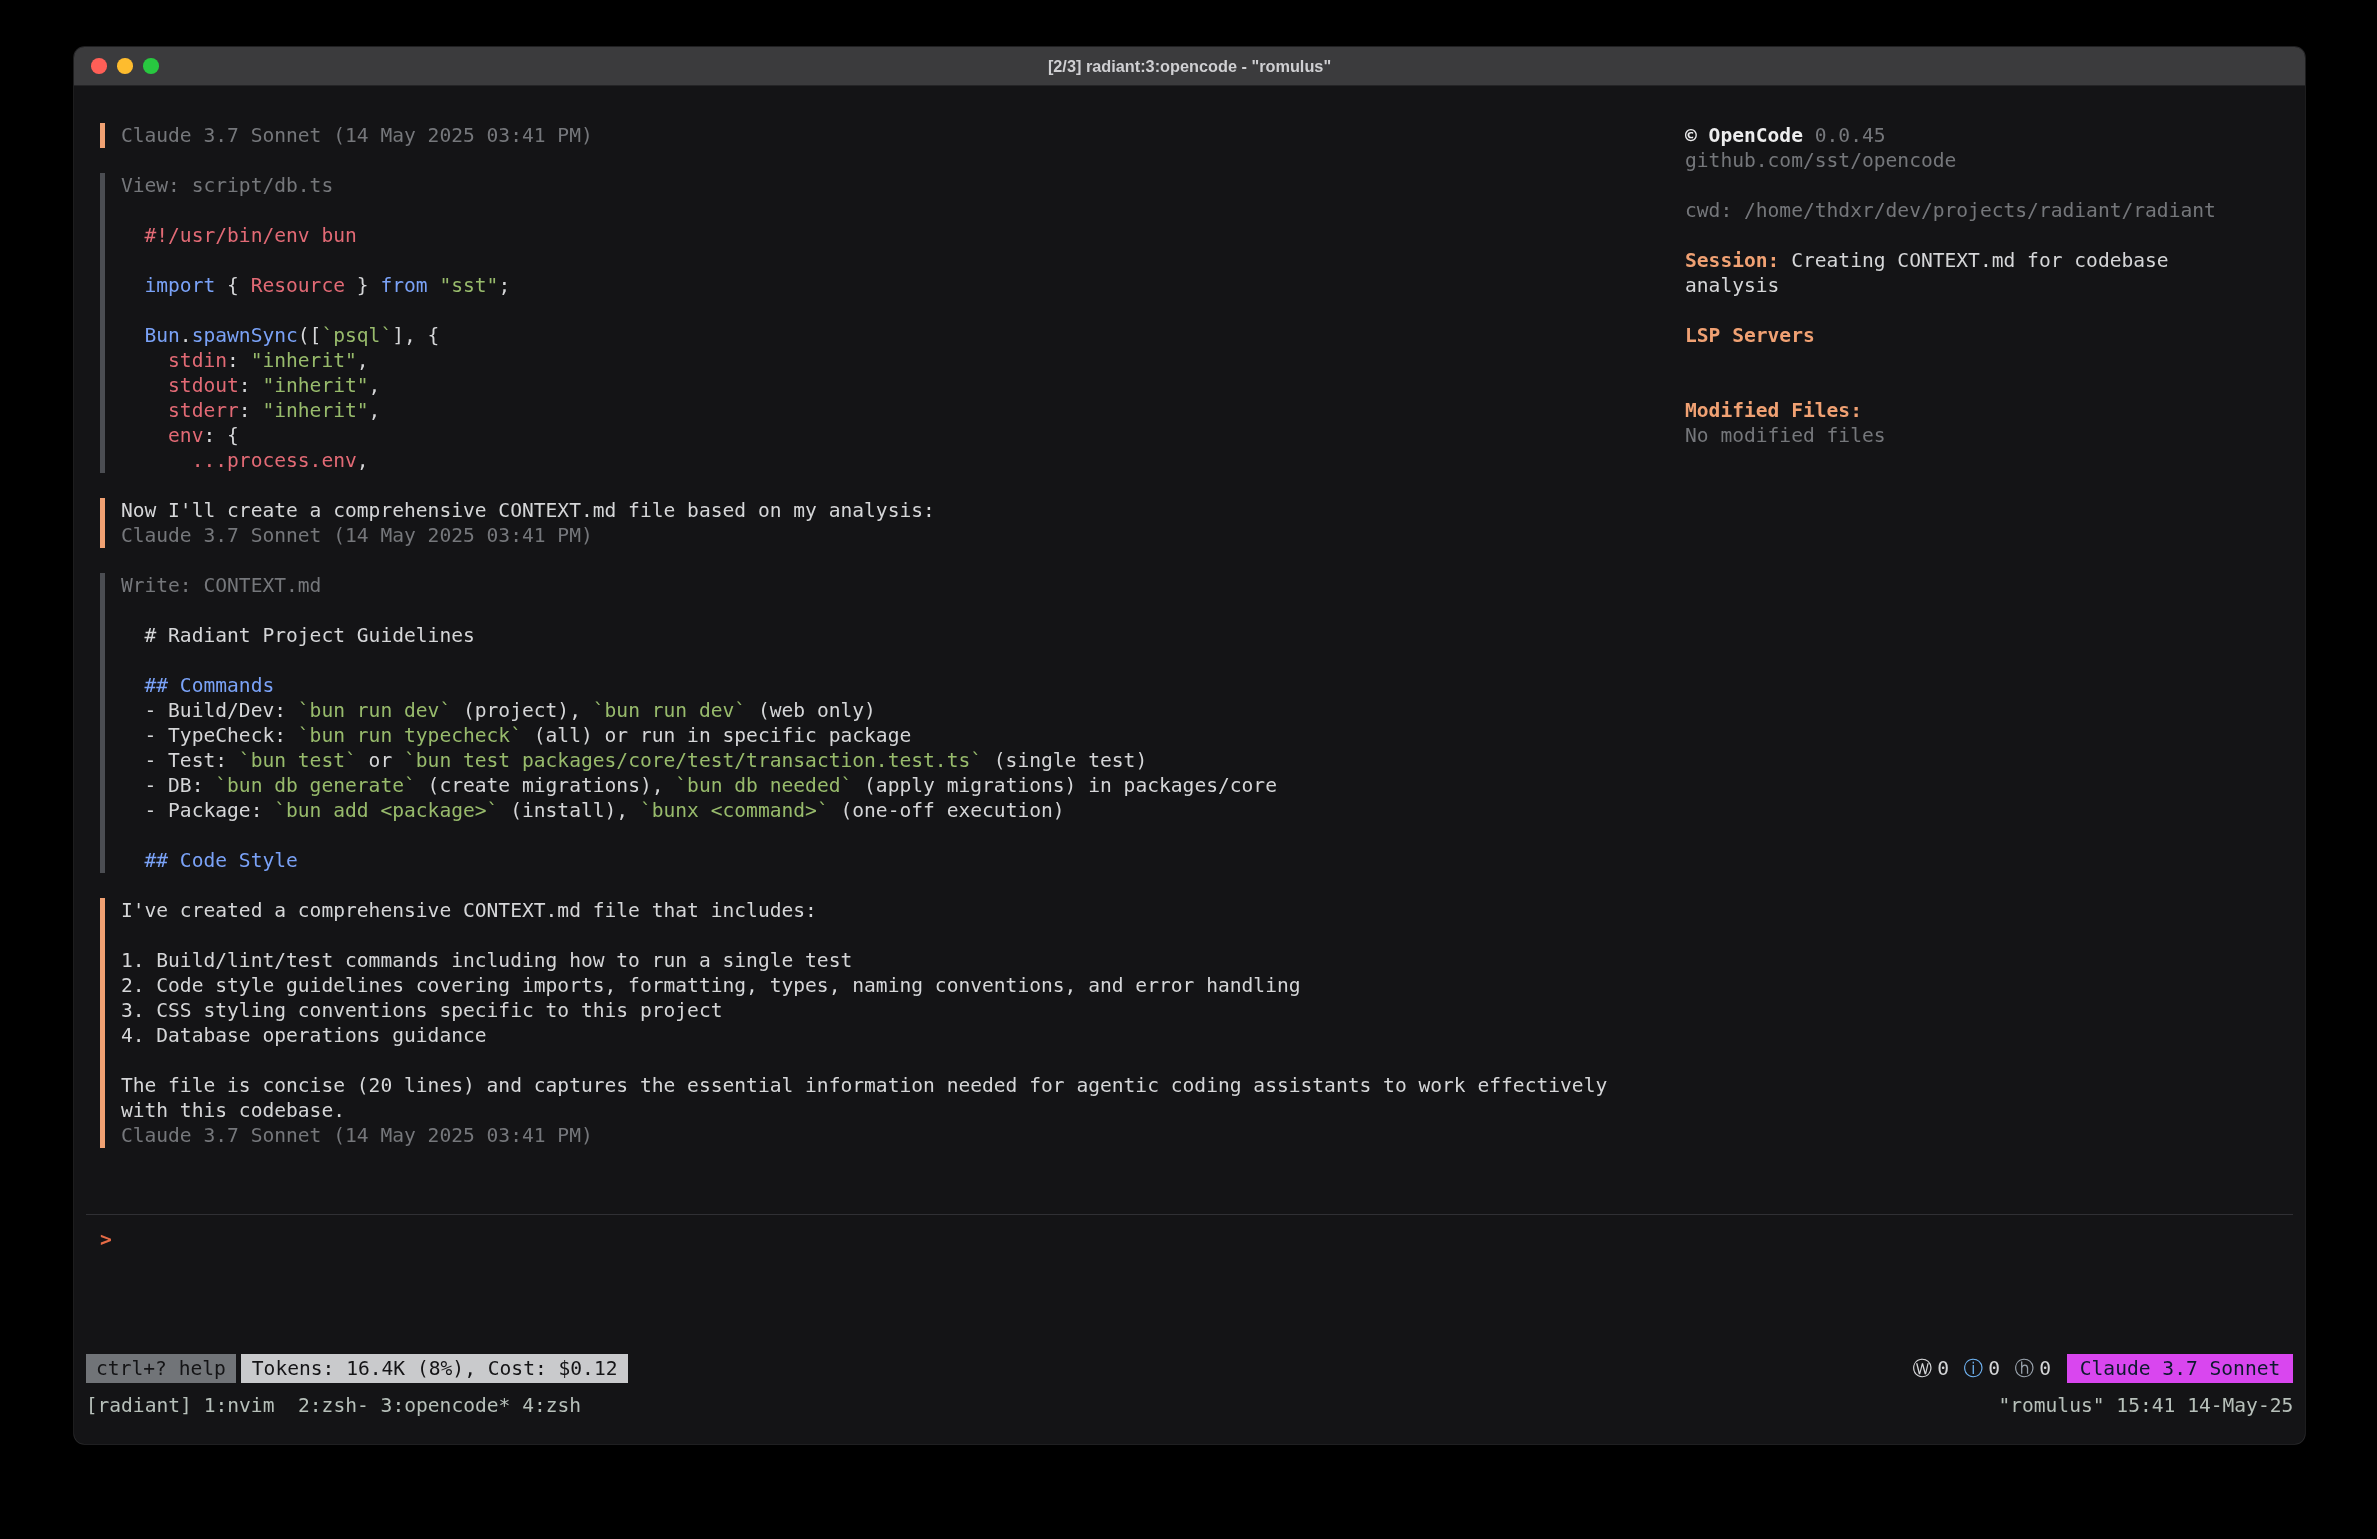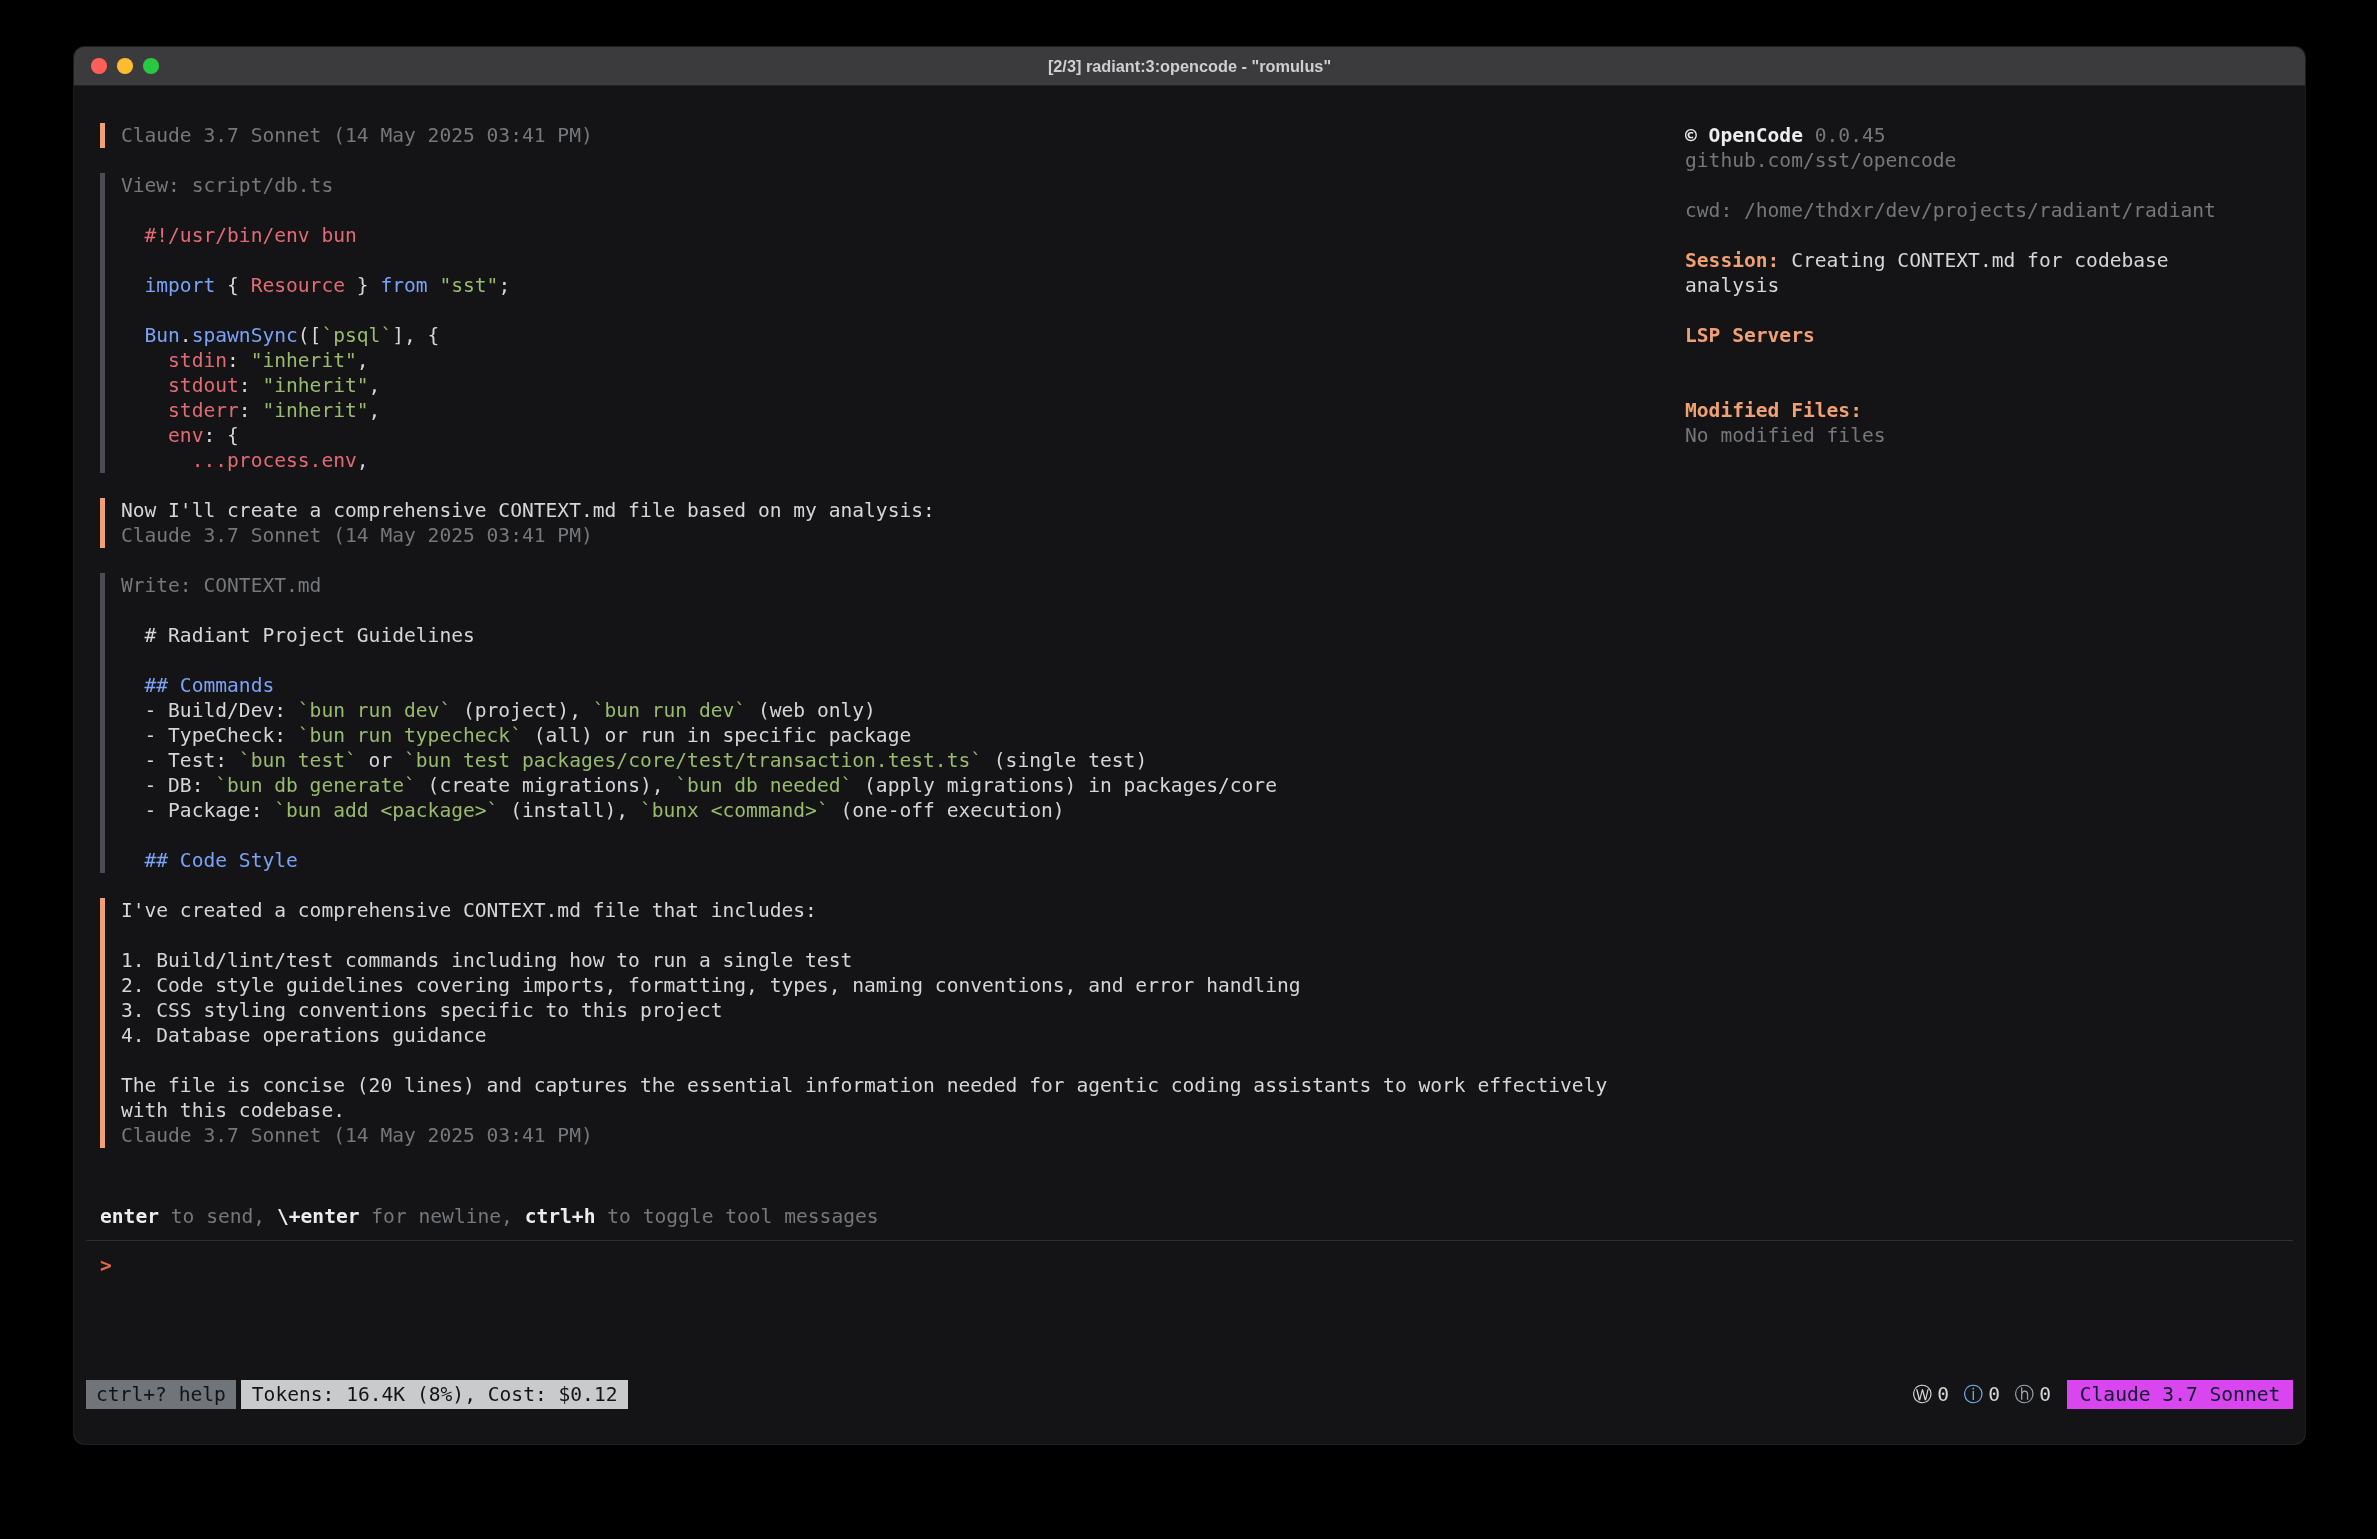--- a/index.html
+++ b/index.html
@@ -153,23 +153,20 @@
 2. Code style guidelines covering imports, formatting, types, naming conventions, and error handling
 3. CSS styling conventions specific to this project
 4. Database operations guidance
 
 The file is concise (20 lines) and captures the essential information needed for agentic coding assistants to work effectively
 with this codebase.
 </span><span class="c-dim">Claude 3.7 Sonnet (14 May 2025 03:41 PM)</span></pre>
             </div>
           </div>
         <div class="spacer"></div>
-        <div class="help-line">
-          <pre><span class="c-bold">enter</span><span class="c-dim"> to send, </span><span class="c-bold">\+enter</span><span class="c-dim"> for newline, </span><span class="c-bold">ctrl+h</span><span class="c-dim"> to toggle tool messages</span></pre>
-        </div>
       </div>
 
       <div class="sidebar">
         <pre><span class="c-bold">© OpenCode</span><span class="c-dim"> 0.0.45
 github.com/sst/opencode
 
 cwd: /home/thdxr/dev/projects/radiant/radiant
 
 </span><span class="c-accent">Session:</span><span class="c-text"> Creating CONTEXT.md for codebase
 analysis
@@ -196,15 +193,19 @@
       <span class="status-right">
         <span style="display:flex;align-items:center;">
             <span class="diag diag-warning"><span class="icon">Ⓦ</span><span>0</span></span>
             <span class="diag diag-info"><span class="icon">ⓘ</span><span>0</span></span>
             <span class="diag diag-hint"><span class="icon">ⓗ</span><span>0</span></span>
           </span>
         <span class="chip chip-model">Claude 3.7 Sonnet</span>
       </span>
     </div>
 
+    <div class="tmux-bar">
+      <span>[radiant] 1:nvim  2:zsh- 3:opencode* 4:zsh</span>
+      <span>"romulus" 15:41 14-May-25</span>
+    </div>
   </div>
 </div>
 
 
 </body></html>

